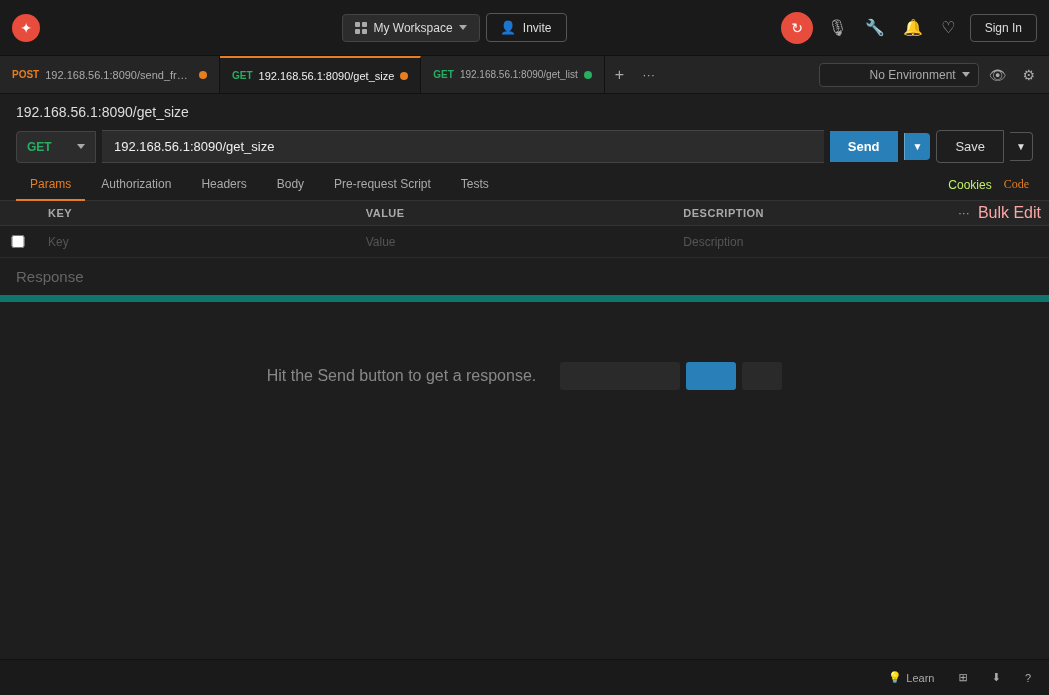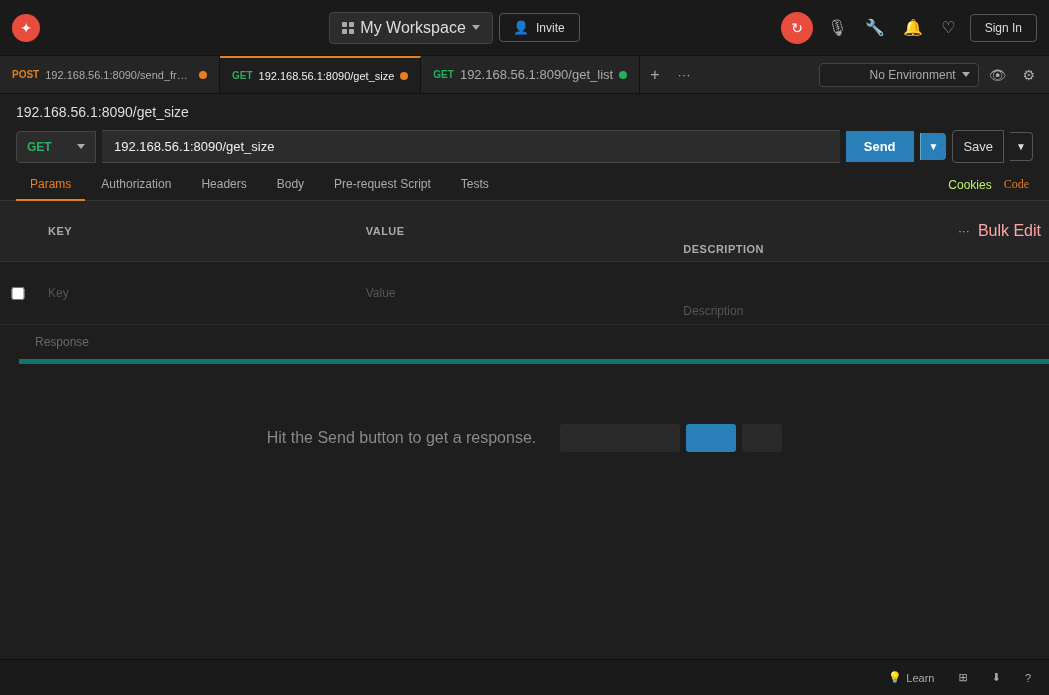--- a/index.html
+++ b/index.html
@@ -45,21 +45,21 @@
     .workspace-btn {
       background: #2c2c2c;
       border: 1px solid #444;
       border-radius: 4px;
       color: #ddd;
       padding: 6px 12px;
       display: flex;
       align-items: center;
       gap: 6px;
       cursor: pointer;
-      font-size: 16px;
+      font-size: 12px;
     }
 
     .grid-icon {
       display: inline-grid;
       grid-template-columns: 1fr 1fr;
       gap: 2px;
       width: 12px;
       height: 12px;
     }
     .grid-icon span {
@@ -244,21 +244,21 @@
       color: #fff;
       padding: 8px 8px;
       cursor: pointer;
       font-size: 10px;
     }
     .save-btn {
       background: transparent;
       border: 1px solid #555;
       border-radius: 4px 0 0 4px;
       color: #ddd;
-      padding: 8px 10px;
+      padding: 8px 18px;
       font-size: 13px;
       cursor: pointer;
     }
     .save-dropdown {
       background: transparent;
       border: 1px solid #555;
       border-left: none;
       border-radius: 0 4px 4px 0;
       color: #ddd;
       padding: 8px 6px;
@@ -297,21 +297,21 @@
       border: none;
       cursor: pointer;
       font-size: 12px;
       padding: 8px 4px;
     }
     .cookies-link { color: #bef264; }
     .code-link { color: #e67e22; font-family: Liberation Serif, serif; }
     .col-checkbox { width: 36px; flex-shrink: 0; display: flex; align-items: center; justify-content: center; }
     .col-key { flex: 1; padding: 6px 12px; font-size: 11px; color: #aaa; font-weight: 600; letter-spacing: 0.5px; }
     .col-value { flex: 1; padding: 6px 12px; font-size: 11px; color: #aaa; font-weight: 600; letter-spacing: 0.5px; }
-    .col-desc { flex: 1; padding: 6px 12px; font-size: 11px; color: #aaa; font-weight: 600; letter-spacing: 0.5px; margin-top: 36px; }
+    .col-desc { flex: 1; padding: 6px 12px; font-size: 11px; color: #aaa; font-weight: 600; letter-spacing: 0.5px; }
     .col-actions { width: 60px; flex-shrink: 0; display: flex; align-items: center; justify-content: flex-end; padding-right: 8px; }
     .bulk-edit-btn {
       background: transparent;
       border: none;
       color: #fca5a5;
       cursor: pointer;
       font-size: 16px;
       white-space: nowrap;
     }
 
@@ -336,23 +336,22 @@
       width: 100%;
       padding: 4px 12px;
       outline: none;
     }
     .params-row input::placeholder { color: #555; }
 
     
     .response-area {
       padding: 10px 16px;
       color: #666;
-      font-size: 12px;
-      border-bottom: 5px solid #0f766e;
-      margin-left: 19px;
+      font-size: 15px;
+      border-bottom: 7px solid #0f766e;
     }
 
     .response-placeholder {
       display: flex;
       flex-direction: row;
       align-items: center;
       justify-content: center;
       padding: 60px 20px 40px;
       gap: 24px;
     }
@@ -461,21 +460,21 @@
     </div>
 
     <div class="tab active" style="border-top:2px solid #e67e22;background:#1e1e1e;">
       <span class="tab-method get">GET</span>
       <span style="font-size:11px;overflow:hidden;text-overflow:ellipsis;">192.168.56.1:8090/get_size</span>
       <span class="tab-dot"></span>
     </div>
 
     <div class="tab">
       <span class="tab-method get">GET</span>
-      <span style="font-size:13px;overflow:hidden;text-overflow:ellipsis;">192.168.56.1:8090/get_list</span>
+      <span style="font-size:10px;overflow:hidden;text-overflow:ellipsis;">192.168.56.1:8090/get_list</span>
       <span class="tab-dot green"></span>
     </div>
 
     <button class="icon-btn" style="padding:0 10px;font-size:16px;">+</button>
     <button class="icon-btn" style="padding:0 8px;font-size:13px;">···</button>
   </div>
 
   <div style="display:flex;align-items:center;gap:4px;padding:0 8px;flex-shrink:0;">
     <div class="env-select">
       <span style="flex:1;">No Environment</span>

